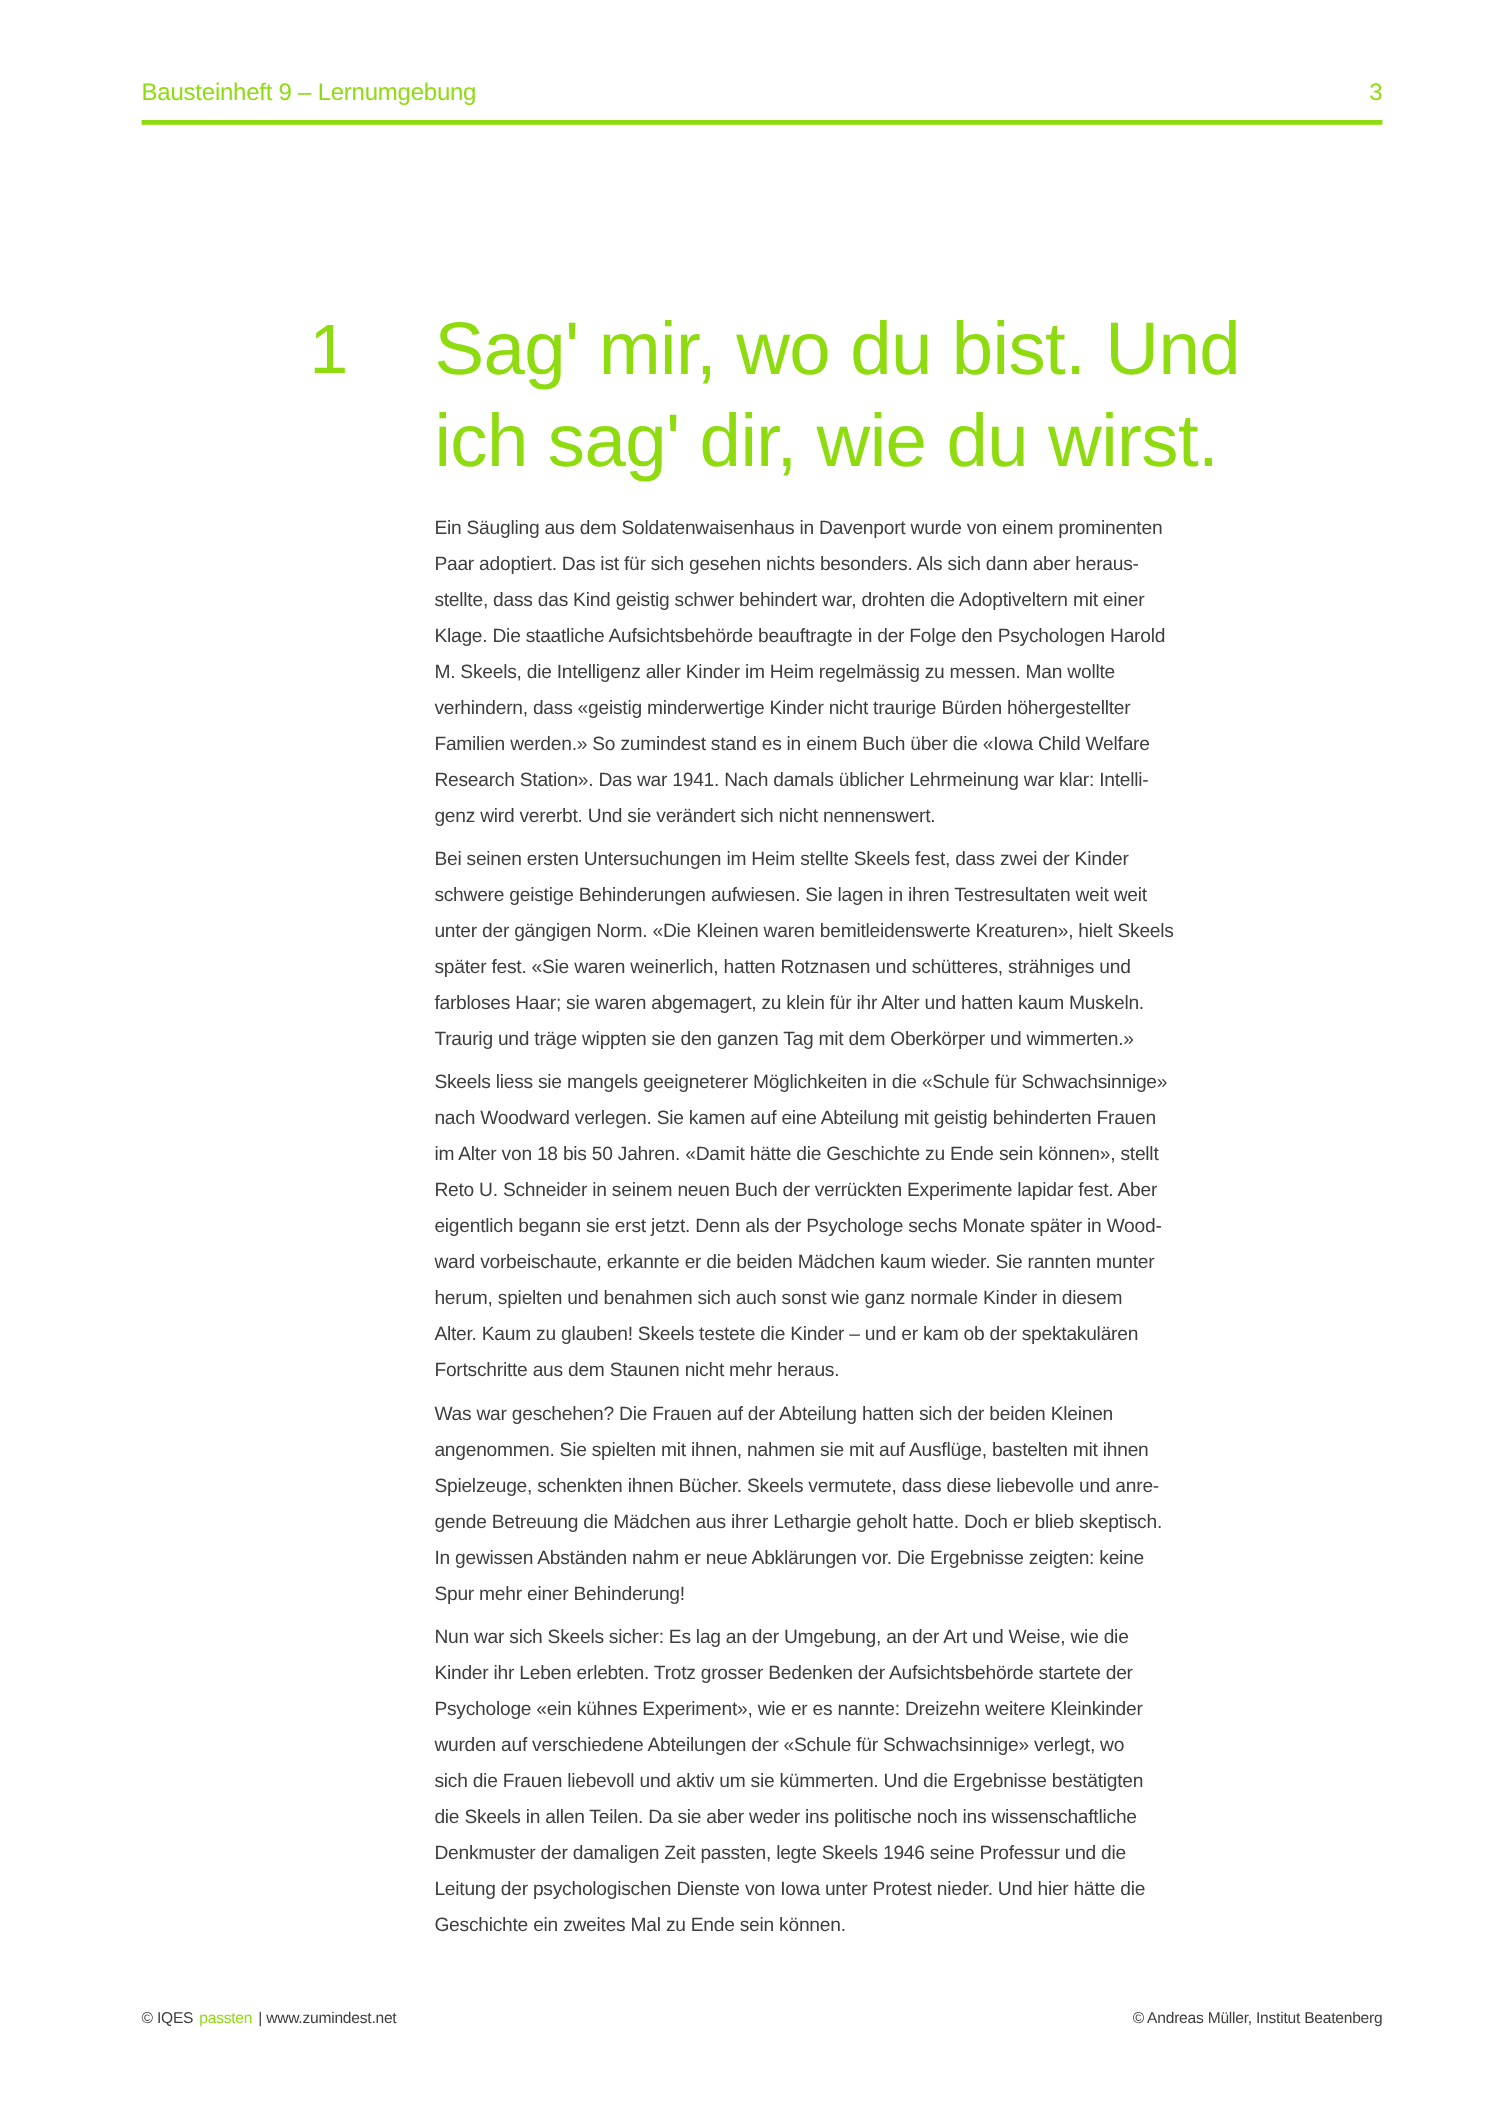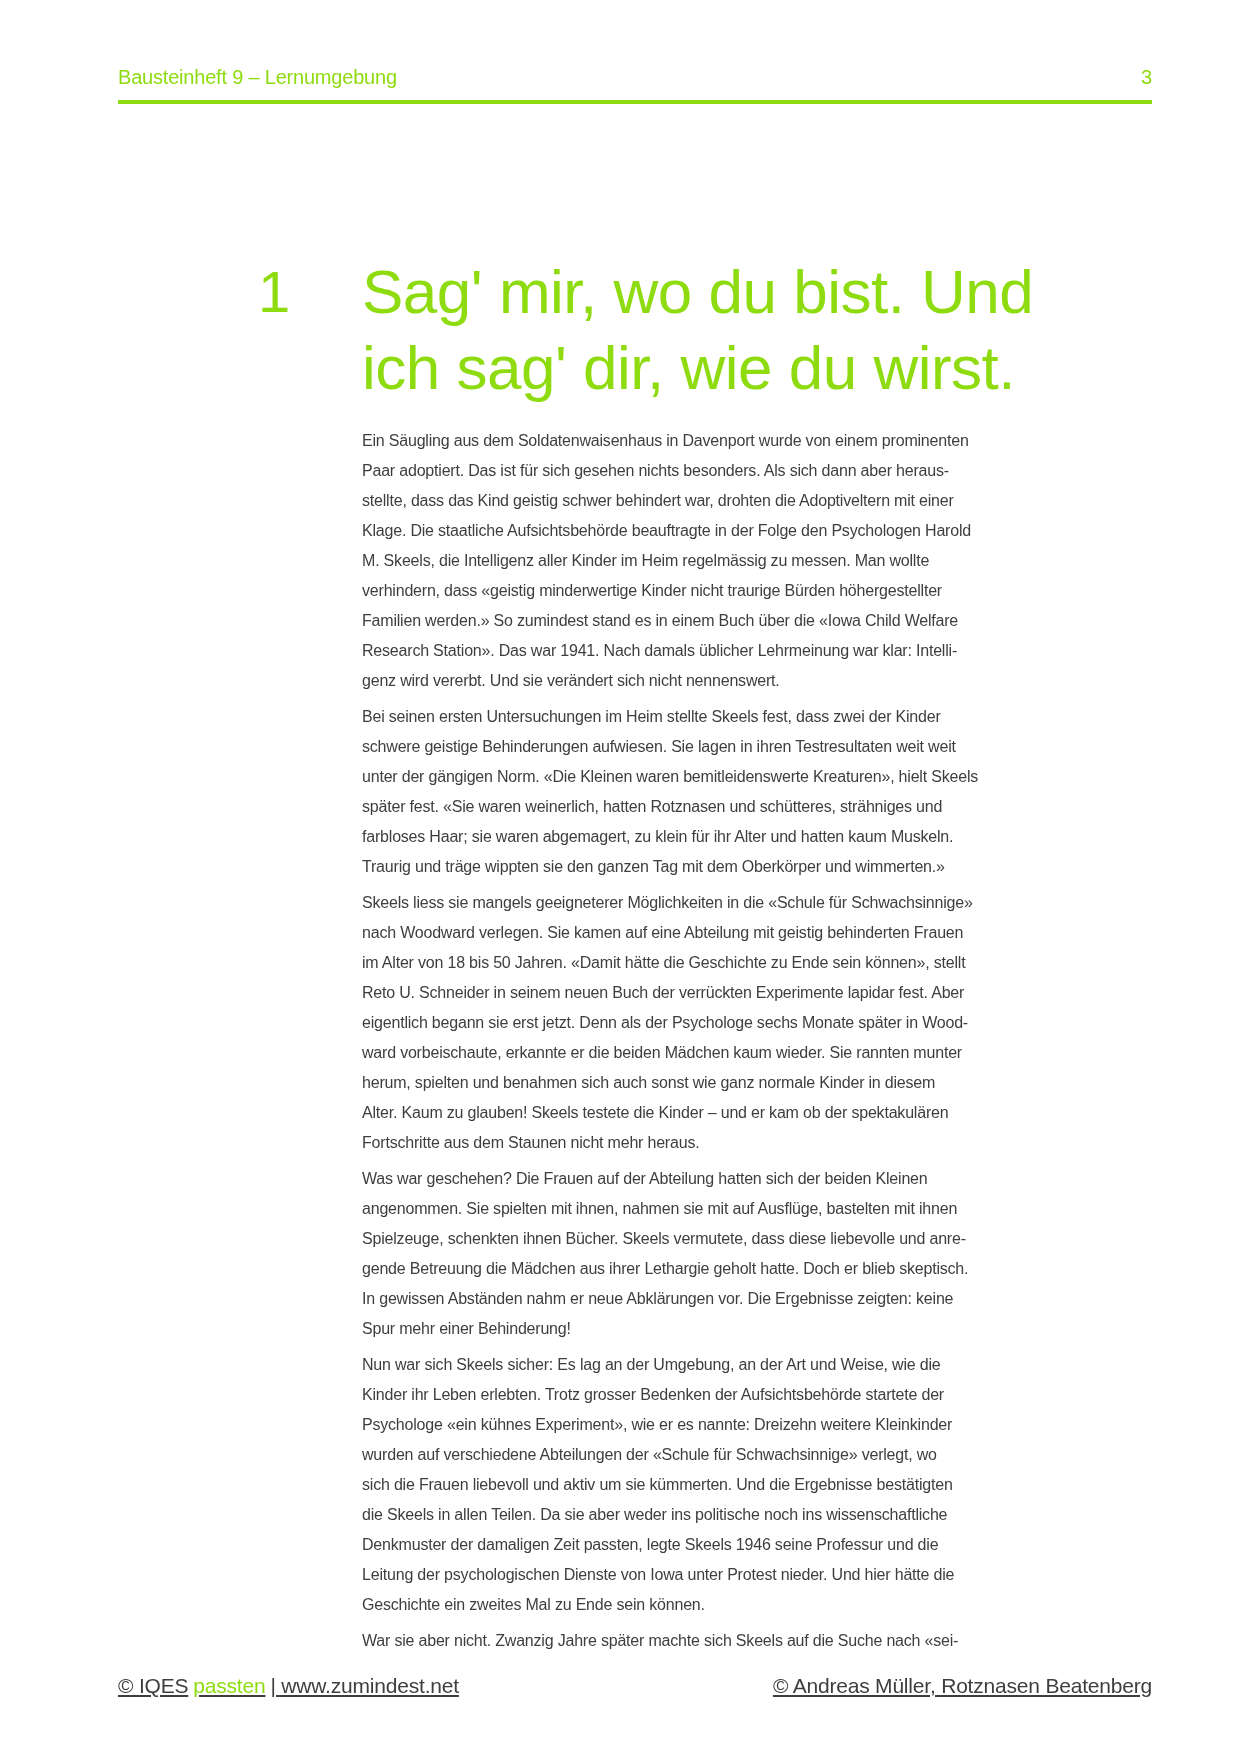--- a/index.html
+++ b/index.html
@@ -70,24 +70,23 @@
     white-space:pre-line;
   }
   .footer{
     position:absolute;
     left:118px;
     right:88px;
     top:1674px;
     display:flex;
     justify-content:space-between;
     align-items:flex-start;
-    font-size:21px;
+    font-size:13px;
     color:var(--text);
     letter-spacing:-0.2px;
-    text-decoration:underline;
   }
   .footer-left{display:flex;gap:5px;align-items:baseline;}
   .green{color:var(--green);}
 </style>
 </head>
 <body>
 
 <div class="page">
 
   <div class="header">
@@ -134,25 +133,24 @@
 Spur mehr einer Behinderung!</p>
     <p>Nun war sich Skeels sicher: Es lag an der Umgebung, an der Art und Weise, wie die
 Kinder ihr Leben erlebten. Trotz grosser Bedenken der Aufsichtsbehörde startete der
 Psychologe «ein kühnes Experiment», wie er es nannte: Dreizehn weitere Kleinkinder
 wurden auf verschiedene Abteilungen der «Schule für Schwachsinnige» verlegt, wo
 sich die Frauen liebevoll und aktiv um sie kümmerten. Und die Ergebnisse bestätigten
 die Skeels in allen Teilen. Da sie aber weder ins politische noch ins wissenschaftliche
 Denkmuster der damaligen Zeit passten, legte Skeels 1946 seine Professur und die
 Leitung der psychologischen Dienste von Iowa unter Protest nieder. Und hier hätte die
 Geschichte ein zweites Mal zu Ende sein können.</p>
-    <p>War sie aber nicht. Zwanzig Jahre später machte sich Skeels auf die Suche nach «sei-</p>
   </div>
 
   <div class="footer">
     <div class="footer-left">
       <span>© IQES</span>
       <span class="green">passten</span>
       <span>| www.zumindest.net</span>
     </div>
-    <div class="footer-right">© Andreas Müller, Rotznasen Beatenberg</div>
+    <div class="footer-right">© Andreas Müller, Institut Beatenberg</div>
   </div>
 
 </div>
 
 </body></html>

